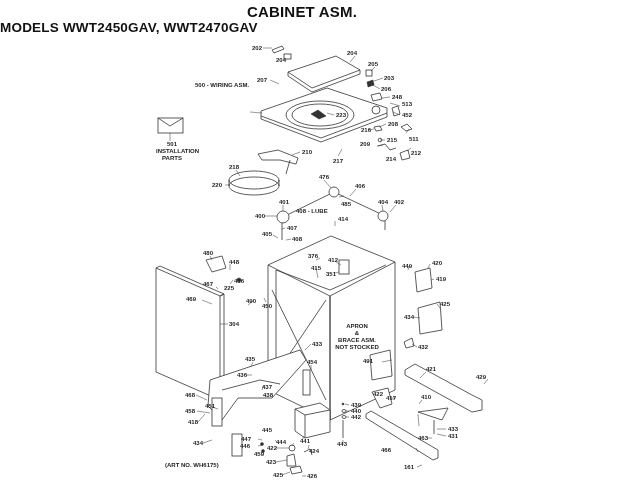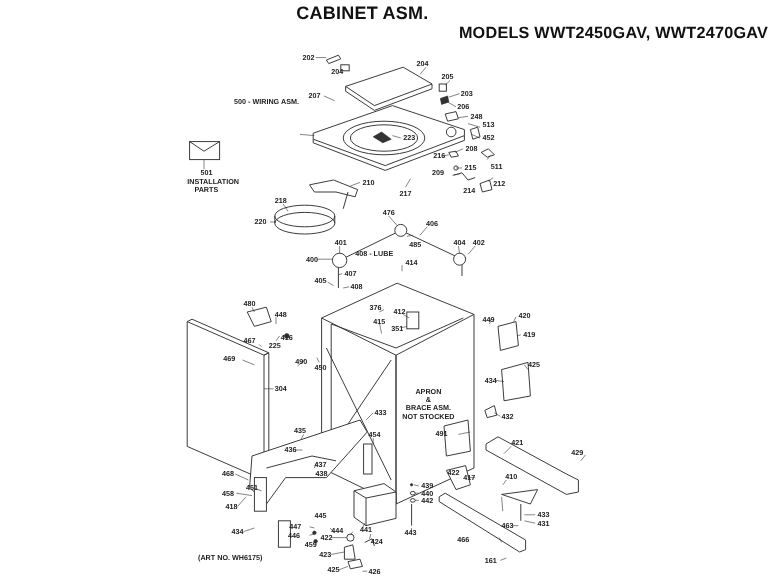--- a/index.html
+++ b/index.html
@@ -1,20 +1,20 @@
 <!DOCTYPE html>
 <html><head>
 <meta charset="utf-8">
 <style>
   html, body { margin: 0; padding: 0; background: #ffffff; }
   body { width: 640px; height: 480px; position: relative; overflow: hidden;
          font-family: "Liberation Sans", sans-serif; color: #111; }
   .title1 { position: absolute; left: 0; width: 604px; top: 3px; text-align: center;
             font-weight: bold; font-size: 15px; letter-spacing: 0.2px; }
-  .title2 { position: absolute; left: 0; width: 640px; top: 20px; text-align: right;
+  .title2 { position: absolute; left: 0; width: 640px; top: 20px; text-align: left;
             font-weight: bold; font-size: 13.5px; letter-spacing: 0.2px; }
   svg.diagram { position: absolute; left: 0; top: 0; }
   .lbl { font-family: "Liberation Sans", sans-serif; font-size: 6px; fill: #222; font-weight: bold; }
   .txt { font-family: "Liberation Sans", sans-serif; font-size: 6px; fill: #222; font-weight: bold; }
   .part { fill: none; stroke: #333; stroke-width: 0.8; }
   .partf { fill: #fff; stroke: #333; stroke-width: 0.8; }
   .lead { stroke: #333; stroke-width: 0.5; fill: none; }
   .dark { fill: #333; stroke: #222; stroke-width: 0.5; }
 </style>
 </head>

